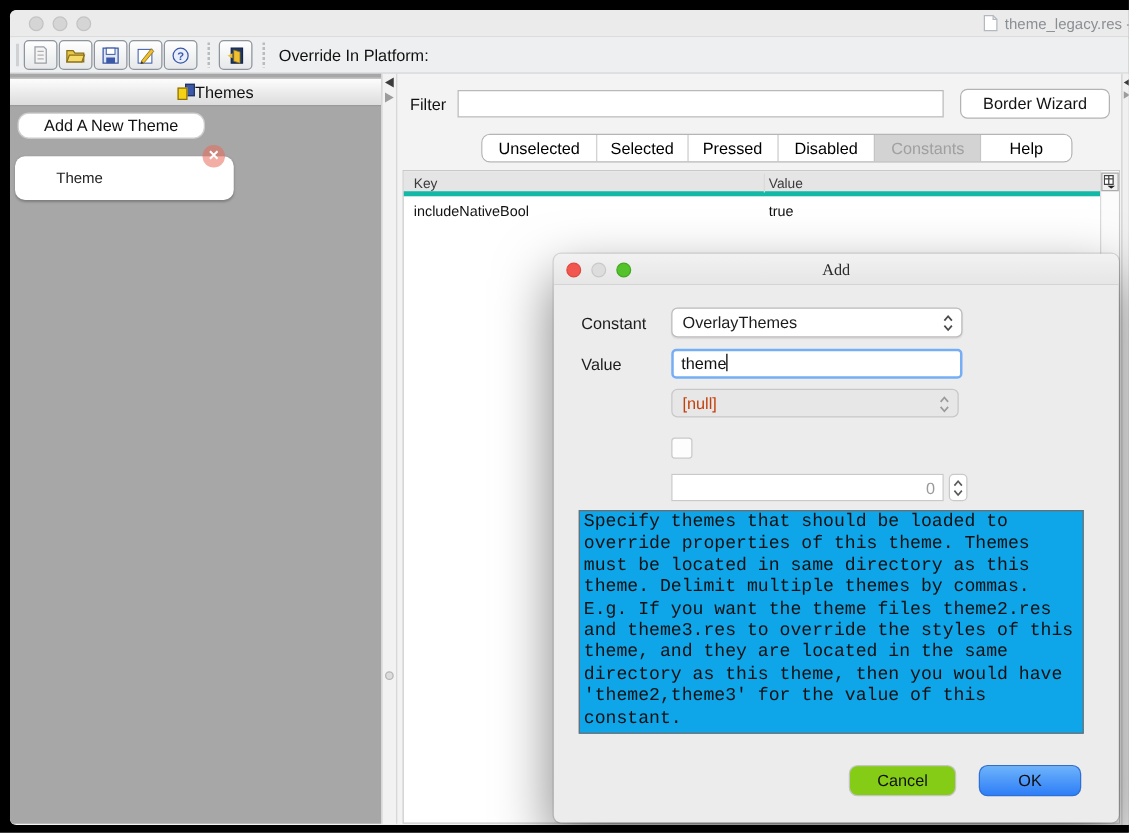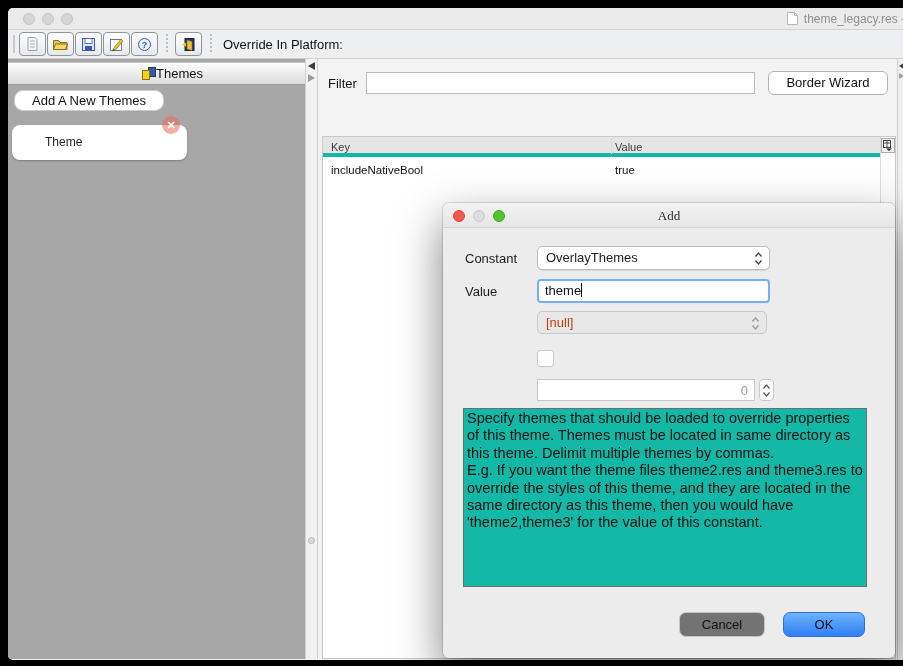--- a/index.html
+++ b/index.html
@@ -138,25 +138,25 @@
            vertical-align:-2px; }
   .dlg-checkbox { position:absolute; left:94px; top:147px; width:17px; height:17px;
                   background:#fdfdfd; border:1px solid #c9c9c9; border-radius:3px; }
   .spinner-field { position:absolute; left:94px; top:176px; width:218px; height:22px;
                    background:#fff; border:1px solid #c9c9c9; font-size:13px;
                    color:#9a9a9a; text-align:right; padding:3px 6px 0 0; }
   .spinner-btns { position:absolute; left:316px; top:176px; width:15px; height:22px;
                   background:#fff; border:1px solid #c9c9c9; border-radius:4px;
                   display:flex; align-items:center; justify-content:center; }
   .dlg-desc { position:absolute; left:20px; top:205px; width:404px; height:179px;
-              background:#14b8a6; border:1px solid #6e6e6e;
-              font-family:Liberation Sans, sans-serif; font-size:14.5px; line-height:1.2;
+              background:#0ea5e9; border:1px solid #6e6e6e;
+              font-family:Liberation Mono, monospace; font-size:14.5px; line-height:1.2;
               color:#111; padding:1px 3px; white-space:pre-wrap; overflow:hidden; }
   .cancel-btn { position:absolute; left:236px; top:409px; width:86px; height:25px;
-                background:#737373; border:1px solid #c4c4c4; border-radius:7px;
+                background:#84cc16; border:1px solid #c4c4c4; border-radius:7px;
                 font-size:13px; color:#111; text-align:center; line-height:23px; }
   .ok-btn { position:absolute; left:340px; top:409px; width:82px; height:25px;
             background:linear-gradient(#6db3fb,#2e7ef8); border:1px solid #2f6fd0;
             border-radius:7px; font-size:13px; color:#0c0c0c; text-align:center;
             line-height:23px; }
 </style>
 </head>
 <body>
 
 <div class="window">
@@ -225,40 +225,48 @@
   <div class="main">
 
     <div class="sidebar">
       <div class="sidebar-header">
         <span class="themes-icon">
           <span class="back"></span>
             <span class="front"></span>
         </span>
         <span>Themes</span>
       </div>
-      <button class="add-theme-btn">Add A New Themes</button>
+      <button class="add-theme-btn">Add A New Theme</button>
       <div class="theme-card">
         <span class="label">Theme</span>
         <span class="close-badge">✕</span>
       </div>
     </div>
 
     <div class="splitter">
       <span class="arr-left"></span>
       <span class="arr-right"></span>
       <span class="split-grip"></span>
     </div>
 
     <div class="content">
       <span class="filter-label">Filter</span>
       <div class="filter-input">
         <span></span>
       </div>
       <button class="border-wizard-btn">Border Wizard</button>
 
+      <div class="tabs">
+        <div class="tab w1">Unselected</div>
+        <div class="tab w2">Selected</div>
+        <div class="tab w3">Pressed</div>
+        <div class="tab w4">Disabled</div>
+        <div class="tab w5 selected">Constants</div>
+        <div class="tab w6">Help</div>
+      </div>
 
       <div class="table-wrap">
         <div class="table-header">
           <span class="col-key">Key</span>
           <span class="col-div"></span>
           <span class="col-value">Value</span>
         </div>
         <div class="scroll-strip">
           <button class="corner-btn">
             <svg width="10" height="11" viewBox="0 0 10 11">

